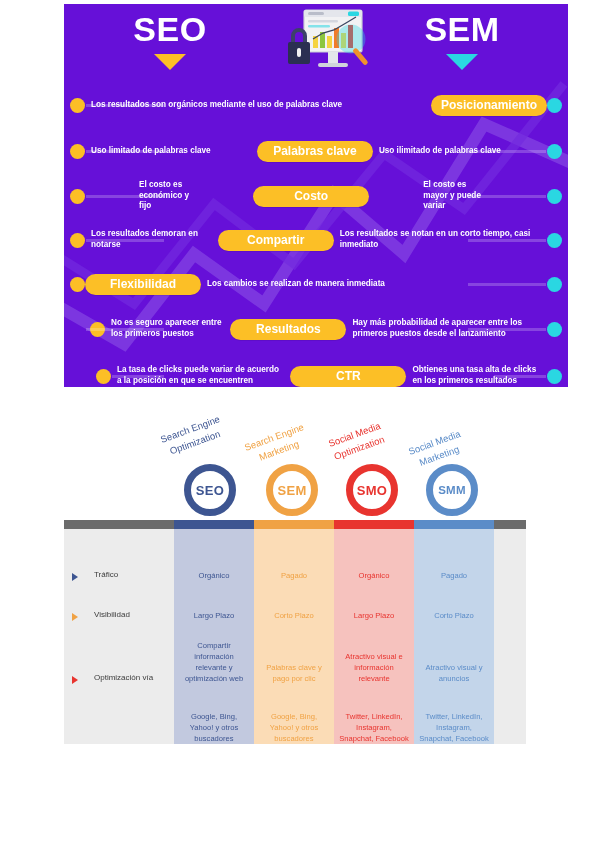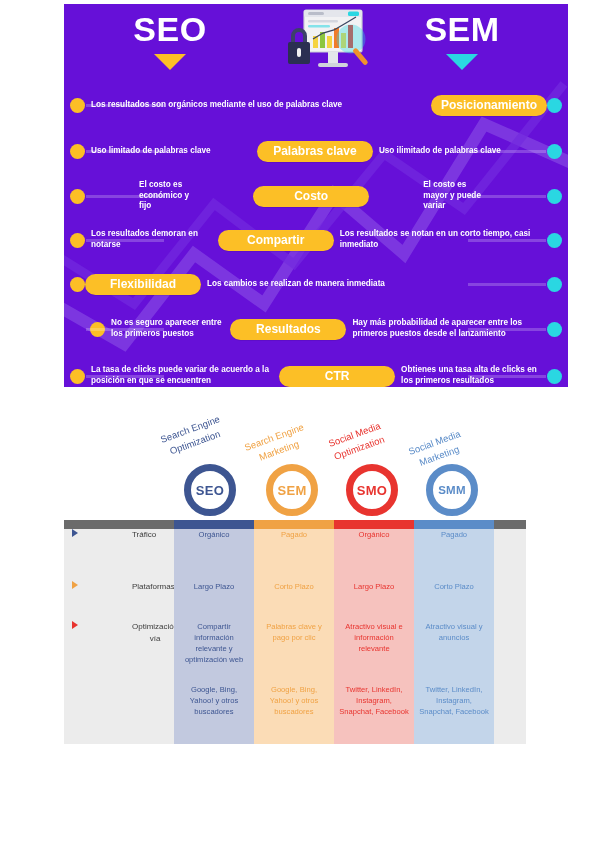--- a/index.html
+++ b/index.html
@@ -77,24 +77,23 @@
   }
   .circ.small{font-size:11.5px;}
 
   .head-bar{display:flex;height:9px;}
   .table-body{display:flex;background:#ededed;height:215px;}
   .col{box-sizing:border-box;}
   .col.labels{width:110px;background:#ececec;}
   .col.data{width:80px;}
   .col.tail{flex:1 1 auto;background:#ececec;}
   .cell{
-    display:flex;align-items:flex-start;justify-content:center;
+    display:flex;align-items:flex-end;justify-content:center;
     text-align:center;font-size:7.6px;line-height:1.45;padding:0 5px;
     box-sizing:border-box;
-    gap:38px;
   }
   .labelcell{justify-content:flex-start;padding-left:8px;color:#3c3c3c;font-size:8px;}
   .bullet{
     width:0;height:0;border-top:4px solid transparent;
     border-bottom:4px solid transparent;margin-right:16px;flex:0 0 auto;
   }
   .r1{height:52px;}.r2{height:40px;}.r3{height:63px;}.r4{height:60px;}
 </style>
 </head>
 <body>
@@ -190,21 +189,21 @@
     <div class="row" style="height:46px;padding-left:20px;">
       <div class="dash l"></div>
       <div class="dash r"></div>
       <div class="dot y"></div>
       <div class="side-text">No es seguro aparecer entre los primeros puestos</div>
       <div class="pill">Resultados</div>
       <div class="side-text">Hay más probabilidad de aparecer entre los primeros puestos desde el lanzamiento</div>
       <div class="dot c"></div>
     </div>
 
-    <div class="row" style="height:48px;">
+    <div class="row" style="height:48px;margin-left:26px;">
       <div class="dash l"></div>
       <div class="dash r"></div>
       <div class="dot y"></div>
       <div class="side-text">La tasa de clicks puede variar de acuerdo a la posición en que se encuentren</div>
       <div class="pill">CTR</div>
       <div class="side-text">Obtienes una tasa alta de clicks en los primeros resultados</div>
       <div class="dot c"></div>
     </div>
 
   </div>
@@ -257,21 +256,21 @@
 
   <div class="table-body">
 
     <div class="col labels">
       <div class="cell labelcell r1">
         <span class="bullet" id="bl0" style="border-left: 6px solid rgb(61, 85, 145);"></span>
         <span>Tráfico</span>
       </div>
       <div class="cell labelcell r2">
         <span class="bullet" id="bl1" style="border-left: 6px solid rgb(240, 162, 68);"></span>
-        <span>Plataformas</span>
+        <span>Visibilidad</span>
       </div>
       <div class="cell labelcell r3">
         <span class="bullet" id="bl2" style="border-left: 6px solid rgb(232, 52, 47);"></span>
         <span>Optimización vía</span>
       </div>
     </div>
 
     <div class="col data" id="dc0" style="background: rgb(194, 201, 223); color: rgb(61, 85, 145);">
       <div class="cell r1">Orgánico</div>
       <div class="cell r2">Largo Plazo</div>

